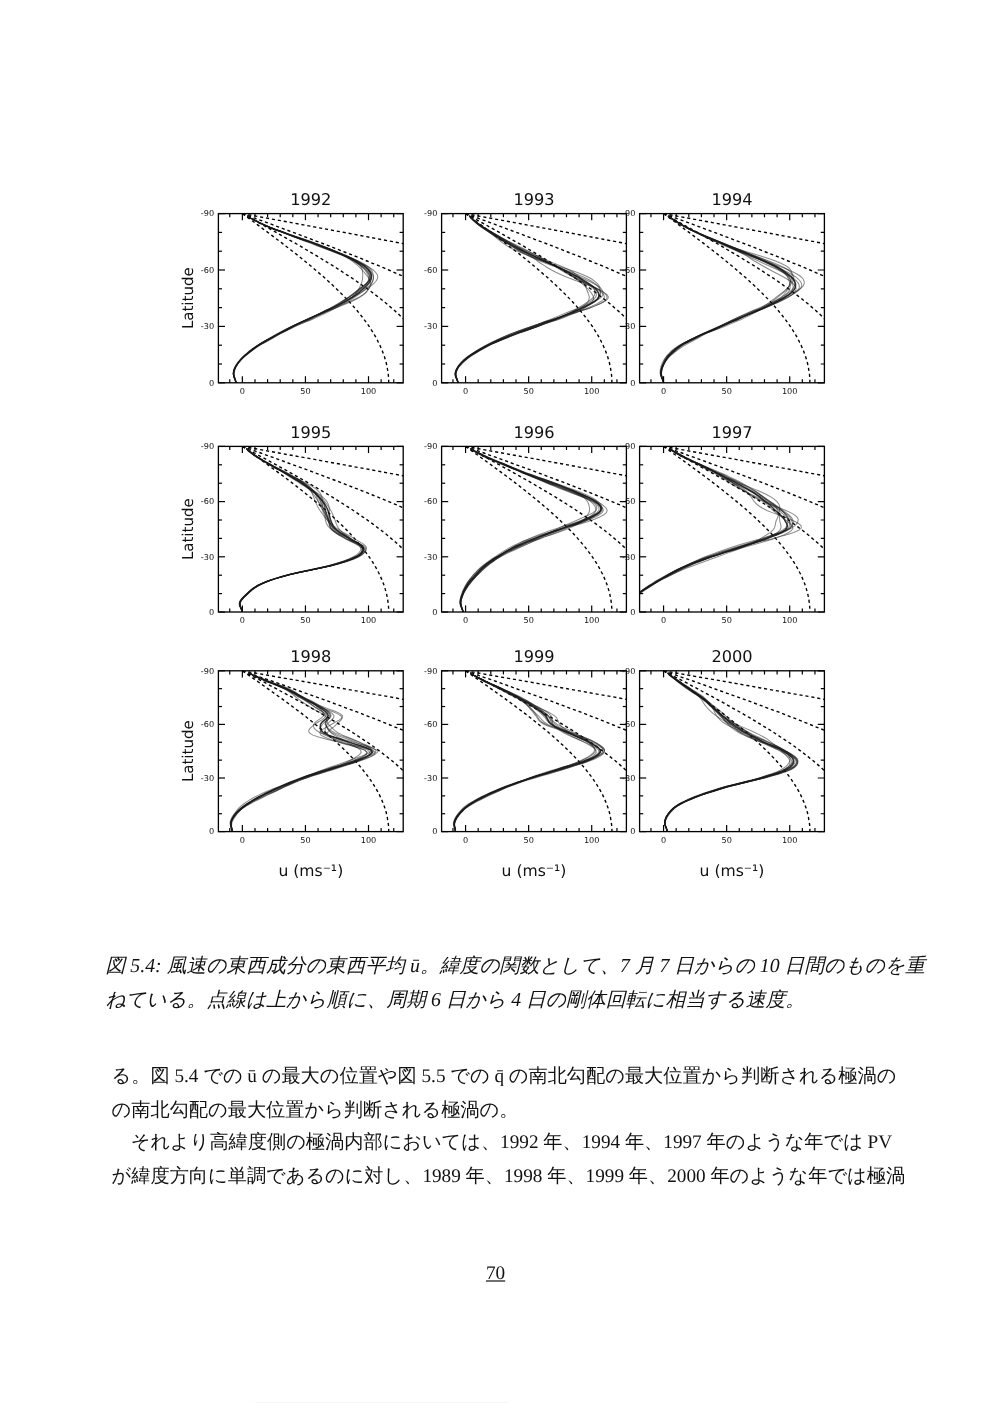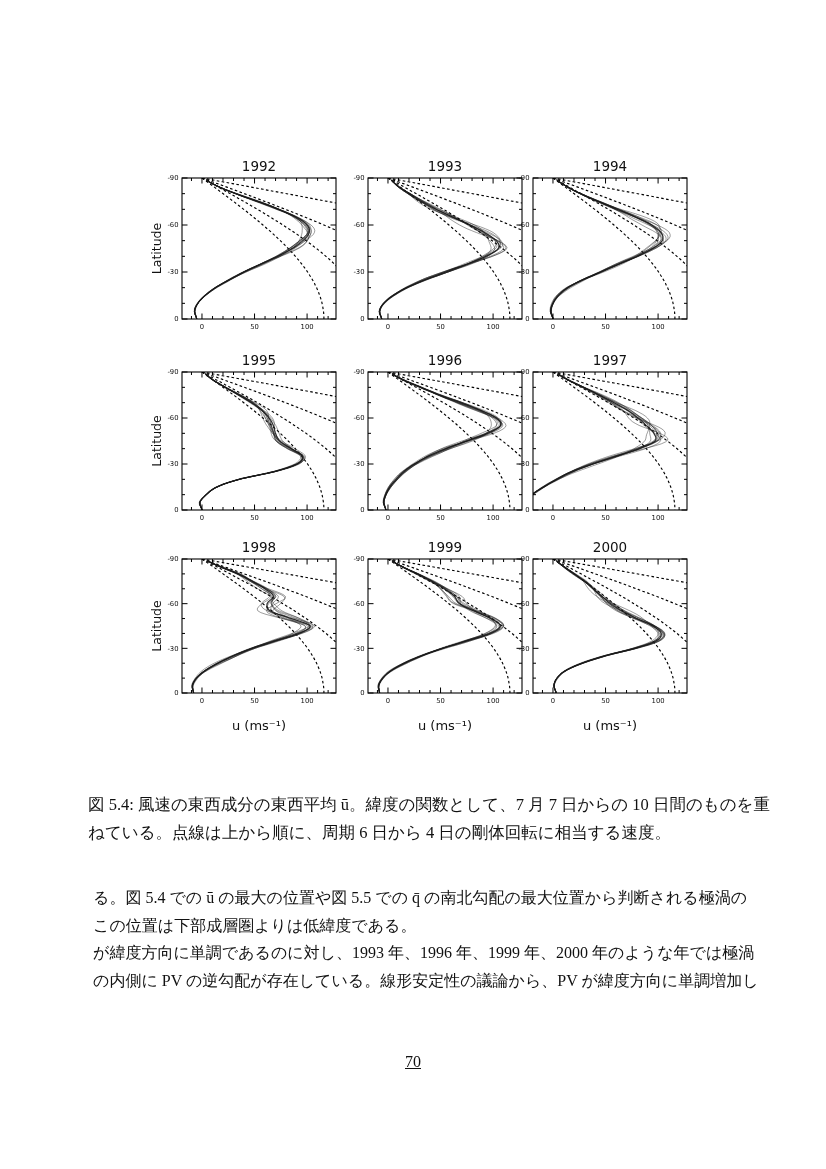--- a/index.html
+++ b/index.html
@@ -8,21 +8,21 @@
     width:826px;height:1169px;
     background:#ffffff;
     margin:0 auto;
     overflow:hidden;
     font-family:"Liberation Serif","DejaVu Serif",serif;
     color:#111;
   }
   #figure-svg{position:absolute;left:0;top:0;}
   .caption{
     position:absolute;left:88px;top:791px;width:655px;
-    font-size:16.5px;line-height:27.5px;
+    font-size:16.5px;line-height:27.5px;font-style:italic;
   }
   .body-text{
     position:absolute;left:93px;top:884px;width:655px;
     font-size:16px;line-height:27.5px;
   }
   .caption div,.body-text div{white-space:nowrap;}
   .page-number{
     position:absolute;left:0;top:1053px;width:826px;
     text-align:center;font-size:16px;text-decoration:underline;
   }
@@ -752,20 +752,20 @@
       </g>
     </svg>
 
   <div class="caption">
     <div>図 5.4: 風速の東西成分の東西平均 ū。緯度の関数として、7 月 7 日からの 10 日間のものを重</div>
     <div>ねている。点線は上から順に、周期 6 日から 4 日の剛体回転に相当する速度。</div>
   </div>
 
   <div class="body-text">
     <div>る。図 5.4 での ū の最大の位置や図 5.5 での q̄ の南北勾配の最大位置から判断される極渦の</div>
-    <div>この位置は下部成層圏よりは低緯度である。</div>
-    <div>が緯度方向に単調であるのに対し、1993 年、1996 年、1999 年、2000 年のような年では極渦</div>
-    <div>の内側に PV の逆勾配が存在している。線形安定性の議論から、PV が緯度方向に単調増加し</div>
+    <div>の南北勾配の最大位置から判断される極渦の。</div>
+    <div>　それより高緯度側の極渦内部においては、1992 年、1994 年、1997 年のような年では PV</div>
+    <div>が緯度方向に単調であるのに対し、1989 年、1998 年、1999 年、2000 年のような年では極渦</div>
   </div>
 
   <div class="page-number">70</div>
 
 </div>
 
 </body></html>

